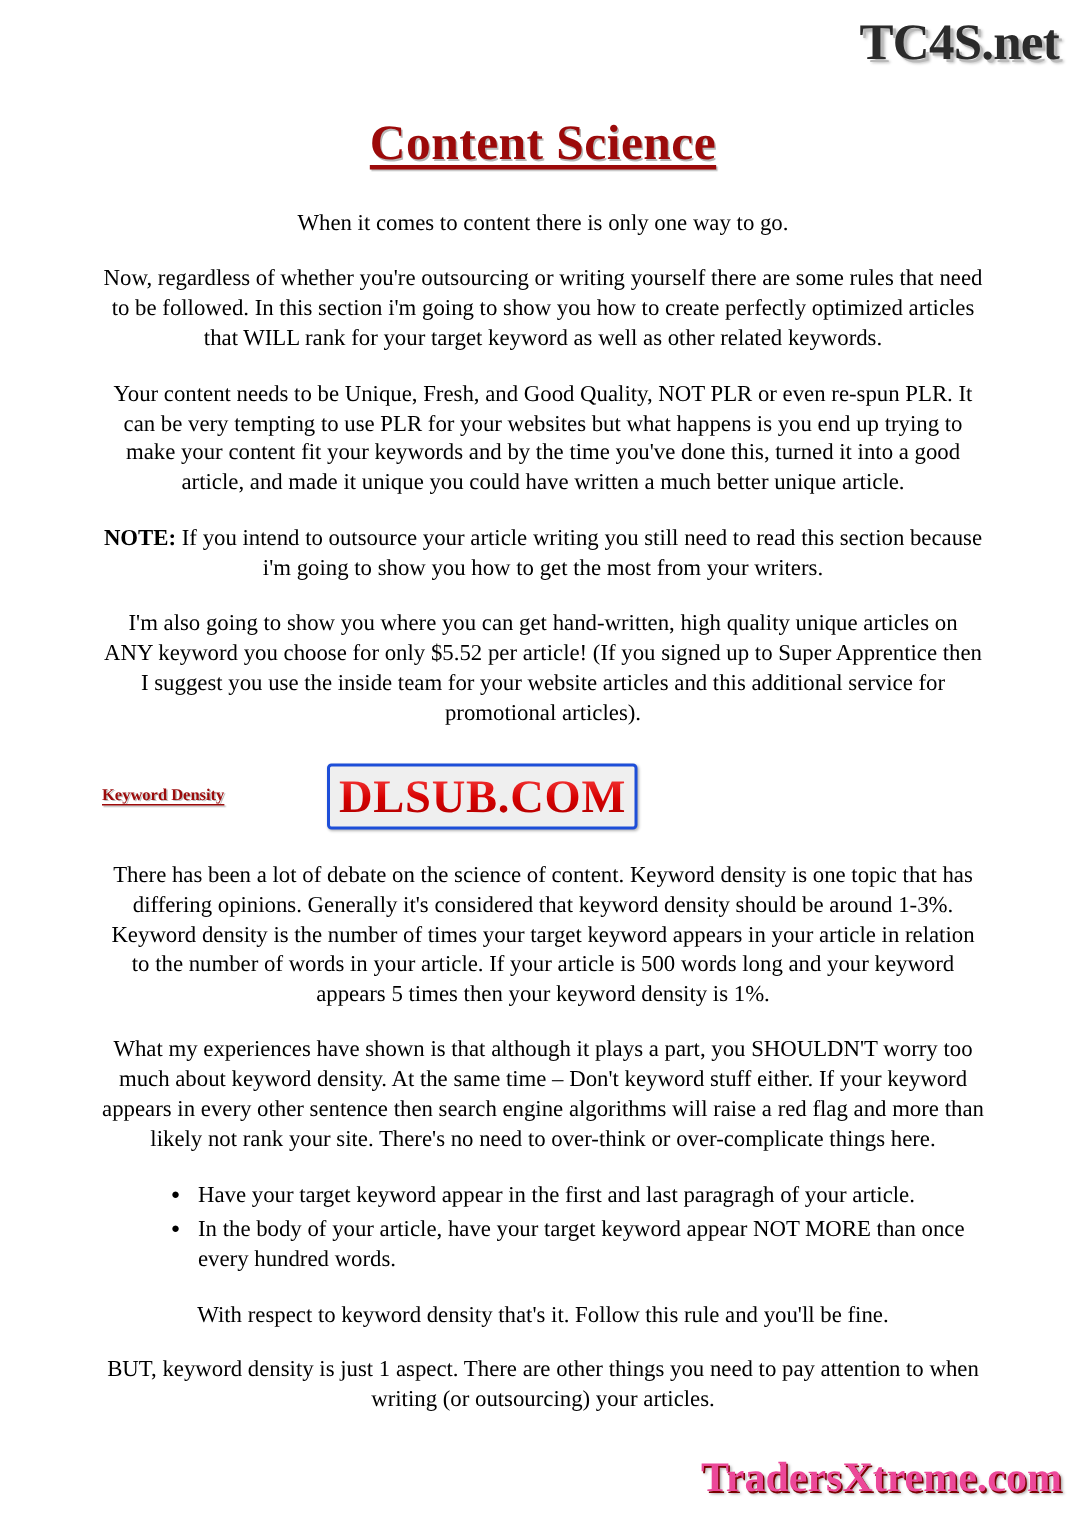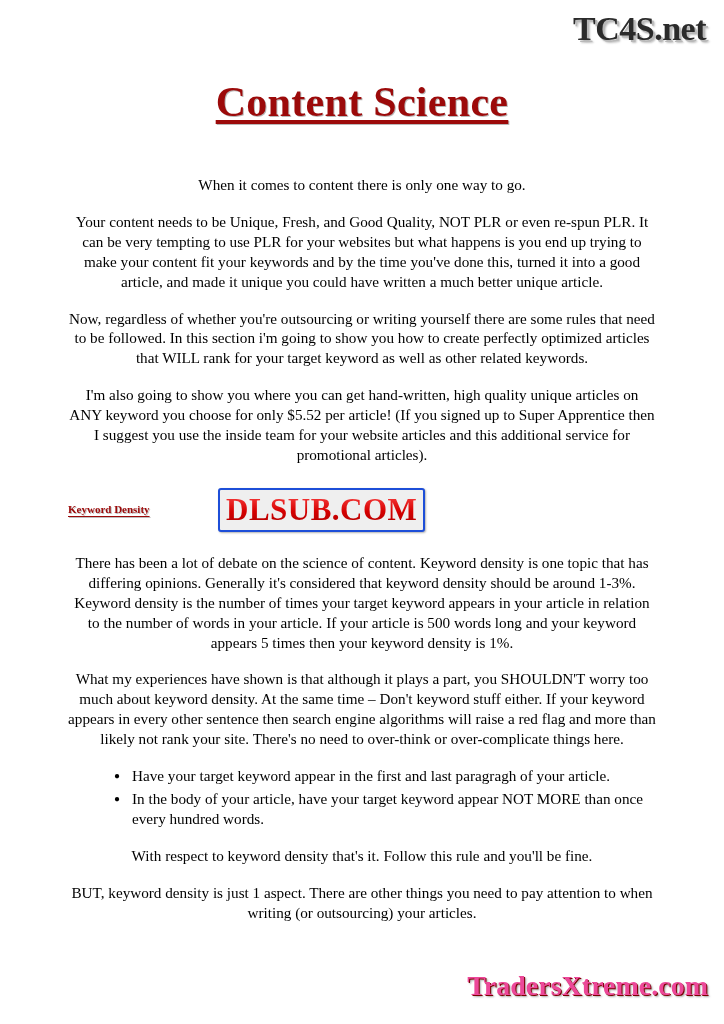--- a/index.html
+++ b/index.html
@@ -51,24 +51,24 @@
   }
 
   .content {
     position: absolute;
     left: 68px;
     top: 78px;
     width: 588px;
   }
 
   h1.doc-title {
-    margin: 0 0 49px 0;
+    margin: 0 0 24px 0;
     text-align: center;
     font-family: "Liberation Serif", serif;
-    font-size: 42px;
+    font-size: 33px;
     font-weight: bold;
     color: #9c0a0a;
     text-decoration: underline;
     text-underline-offset: 4px;
     text-shadow: 1px 1px 0 rgba(0,0,0,0.28);
     letter-spacing: 0.3px;
   }
 
   p.para {
     margin: 0 0 17px 0;
@@ -153,24 +153,25 @@
 <div class="page">
 
   <div class="watermark-top">TC4S.net</div>
 
   <div class="content">
 
     <h1 class="doc-title">Content Science</h1>
 
     <p class="para">When it comes to content there is only one way to go.</p>
 
+    <p class="para">Now, regardless of whether you're outsourcing or writing yourself there are some rules that need to be followed. In this section i'm going to show you how to create perfectly optimized articles that WILL rank for your target keyword as well as other related keywords.</p>
+
     <p class="para">Your content needs to be Unique, Fresh, and Good Quality, NOT PLR or even re-spun PLR. It can be very tempting to use PLR for your websites but what happens is you end up trying to make your content fit your keywords and by the time you've done this, turned it into a good article, and made it unique you could have written a much better unique article.</p>
 
-    <p class="para">Now, regardless of whether you're outsourcing or writing yourself there are some rules that need to be followed. In this section i'm going to show you how to create perfectly optimized articles that WILL rank for your target keyword as well as other related keywords.</p>
-
+    <p class="para"><span class="bold">NOTE:</span><span> If you intend to outsource your article writing you still need to read this section because i'm going to show you how to get the most from your writers.</span></p>
 
     <p class="para">I'm also going to show you where you can get hand-written, high quality unique articles on ANY keyword you choose for only $5.52 per article! (If you signed up to Super Apprentice then I suggest you use the inside team for your website articles and this additional service for promotional articles).</p>
 
     <div class="section-row">
       <h2 class="section-head">Keyword Density</h2>
       <div class="dlsub-wrap">
         <span class="dlsub-logo" style="position:static;left:auto;top:auto;padding:0;">DLSUB.COM</span>
       </div>
     </div>
 

